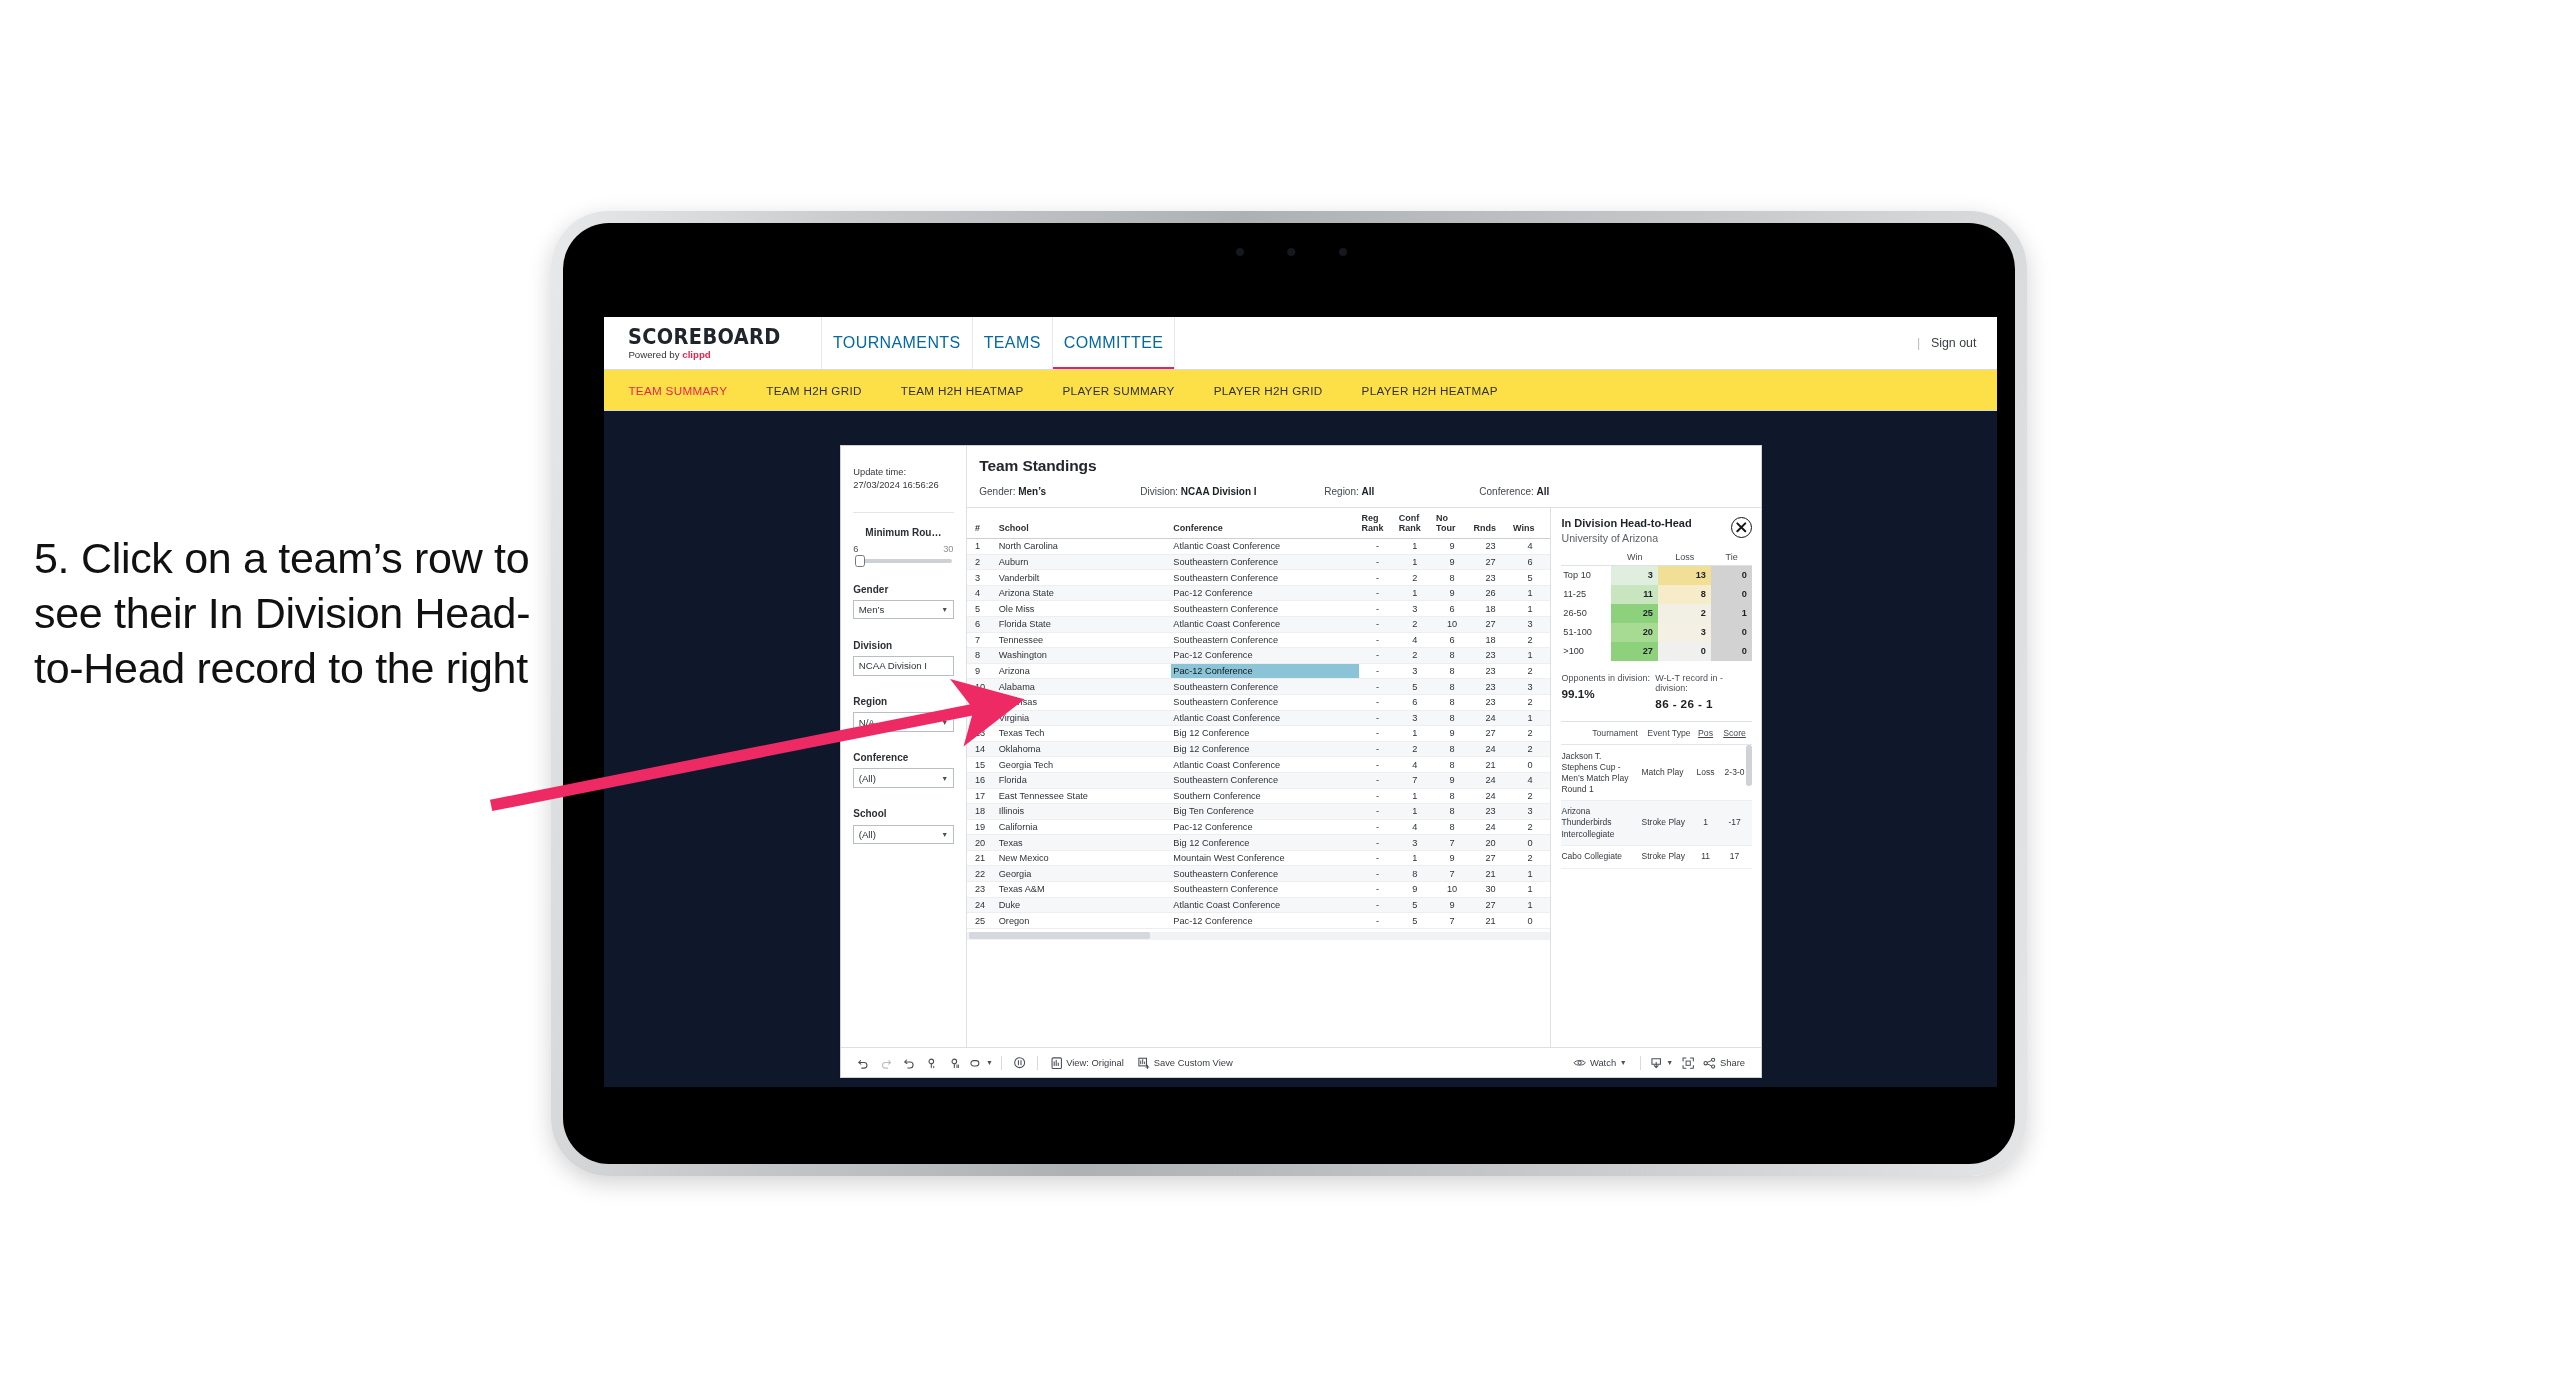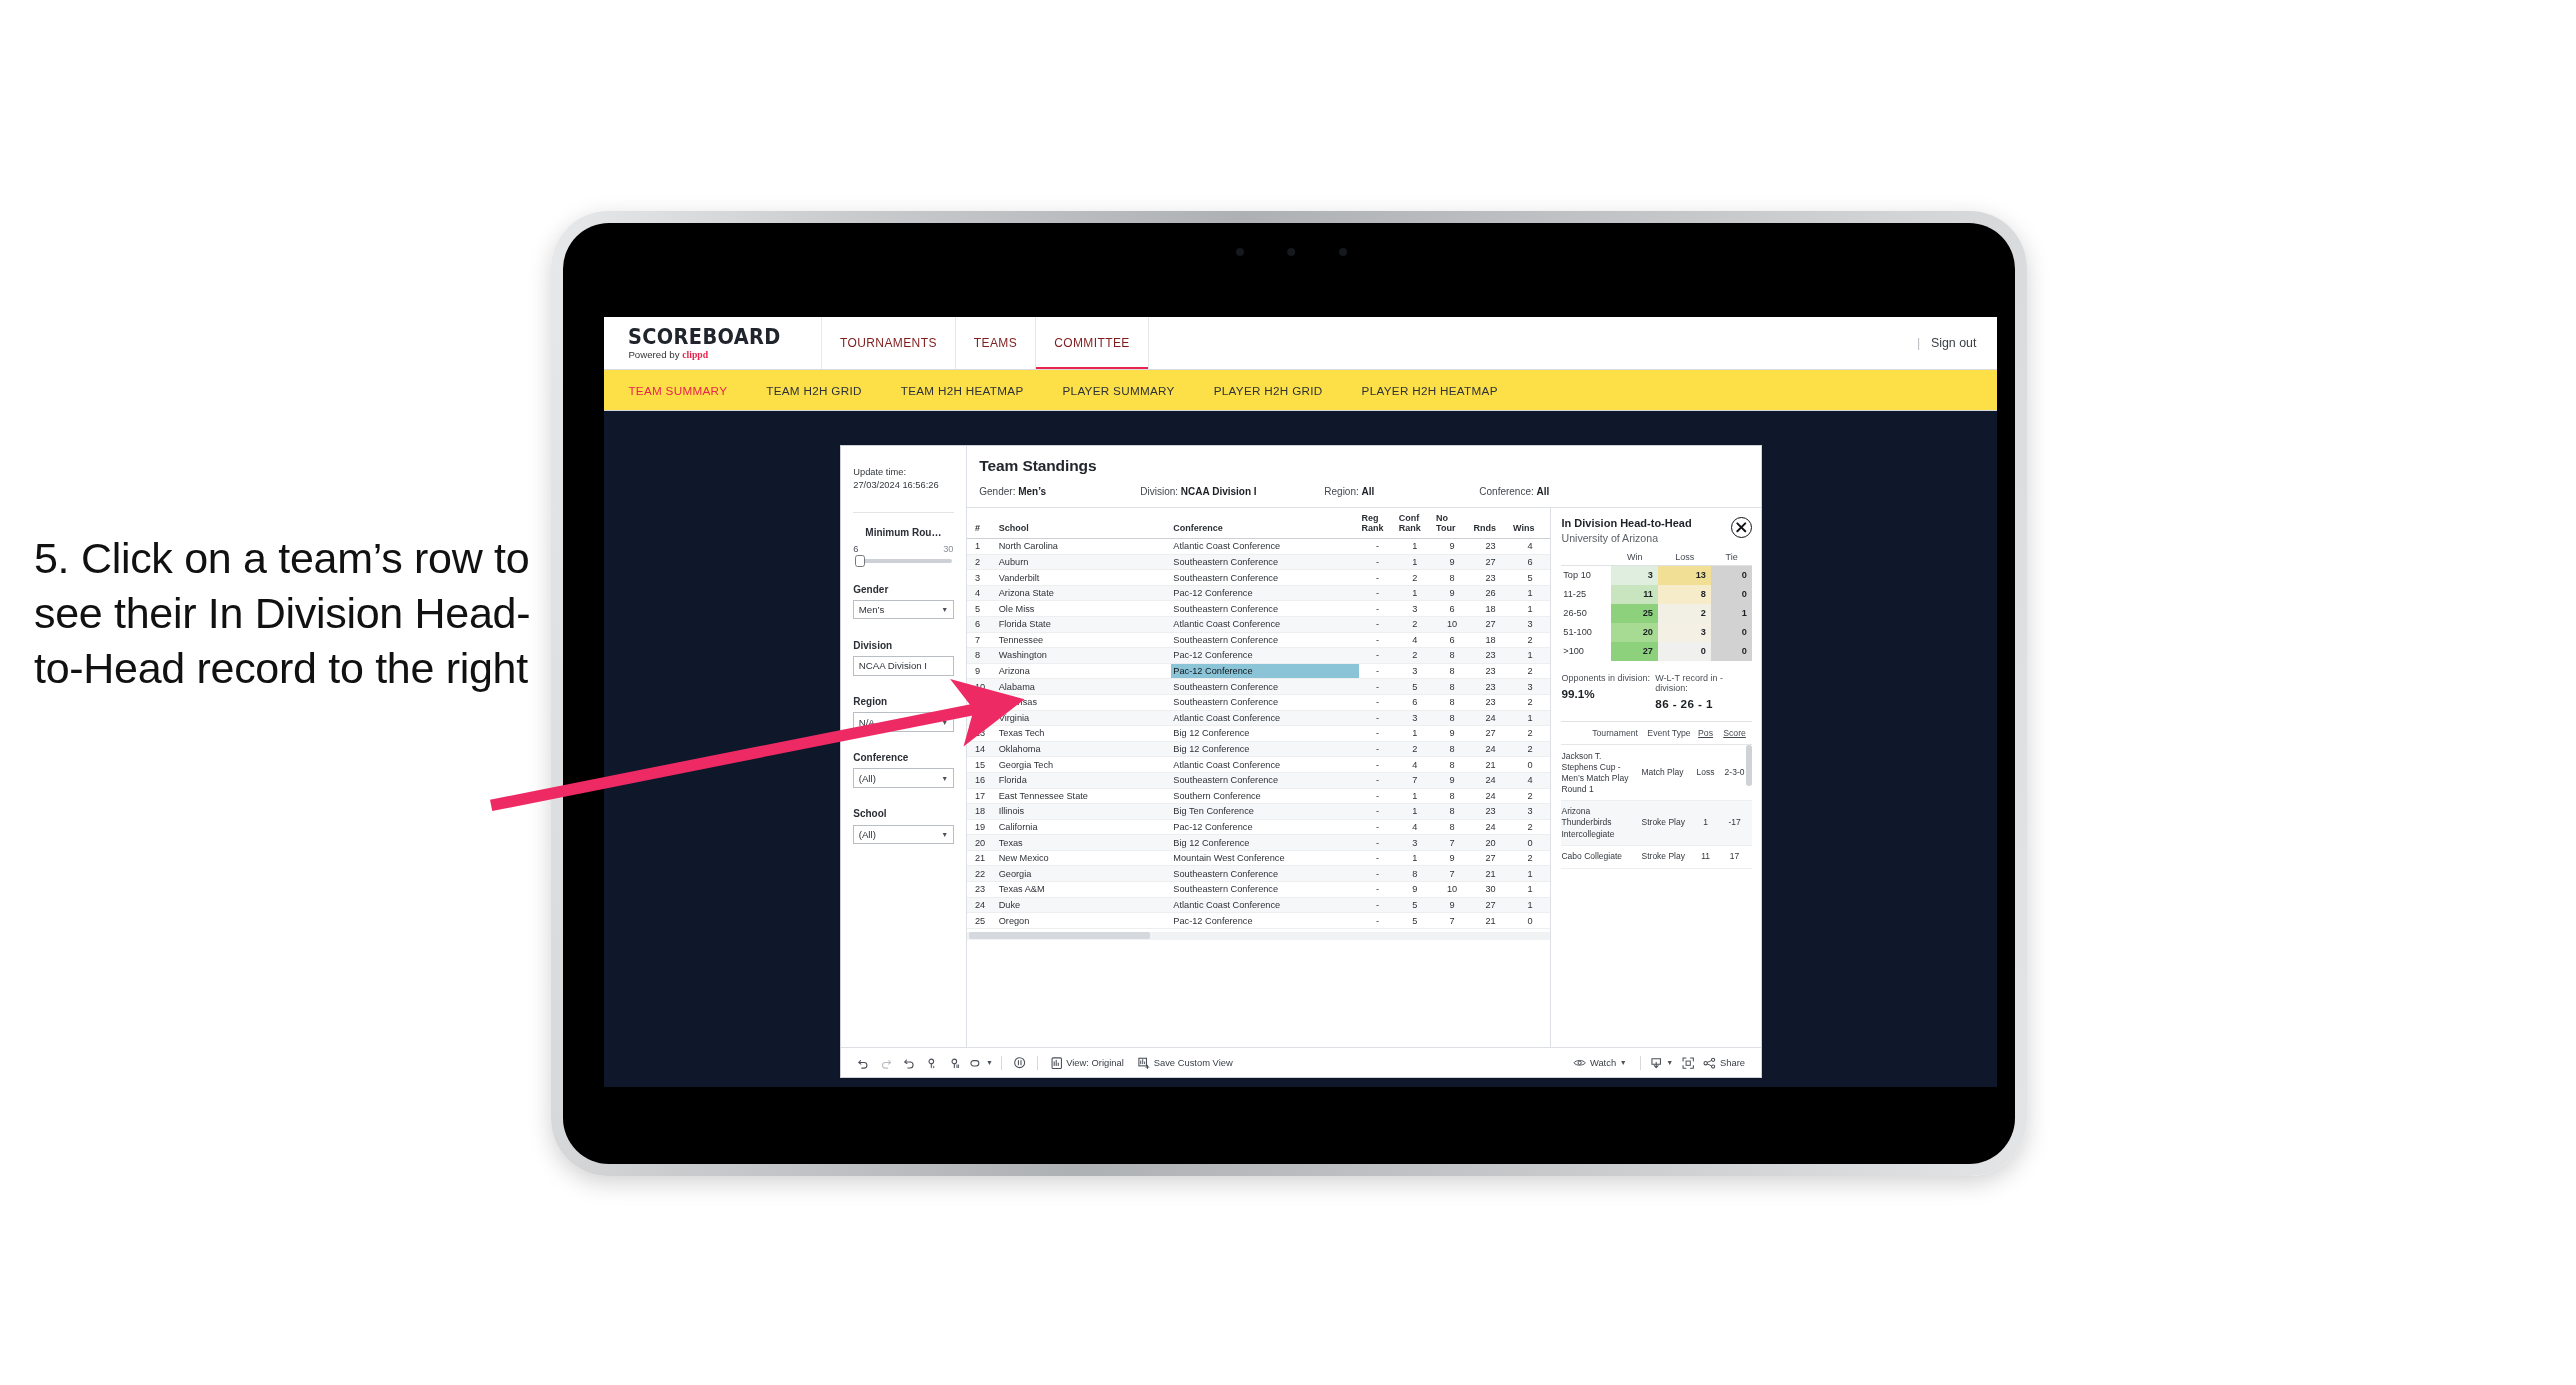--- a/index.html
+++ b/index.html
@@ -58,26 +58,26 @@
     display: flex; align-items: center;
   }
   .logo-wrap { padding-left: 24px; padding-right: 26.5px; }
   .logo-main {
     font-family: "DejaVu Sans", sans-serif;
     font-weight: 700; font-size: 21px; letter-spacing: 0.4px;
     color: #20242c; line-height: 1;
     transform: scaleX(0.92); transform-origin: left center;
   }
   .logo-sub { font-size: 9.7px; color: #333; margin-top: 2.7px; line-height:1; }
-  .logo-sub b { color: #e8254f; font-weight: 700; font-family: Liberation Serif, serif; }
+  .logo-sub b { color: #e8254f; font-weight: 700; }
 
   .navtabs { display: flex; height: 100%; align-items: stretch; }
   .navtab {
-    display:flex; align-items:center; padding: 0 18px;
-    font-size: 12px; color: #7f1d1d; letter-spacing: 0.4px;
+    display:flex; align-items:center; padding: 0 11px;
+    font-size: 16px; color: #0369a1; letter-spacing: 0.4px;
     border-left: 0.9px solid #e6e8ea;
     position: relative; cursor: pointer;
   }
   .navtab:last-child { border-right: 0.9px solid #e6e8ea; }
   .navtab.active::after {
     content:""; position:absolute; left:0; right:0; bottom:0; height:2.7px; background:#e8254f;
   }
   .appbar-right {
     margin-left:auto; display:flex; align-items:center; gap:10.6px;
     padding-right: 21px; font-size: 12.4px; color: #3a3f46;

